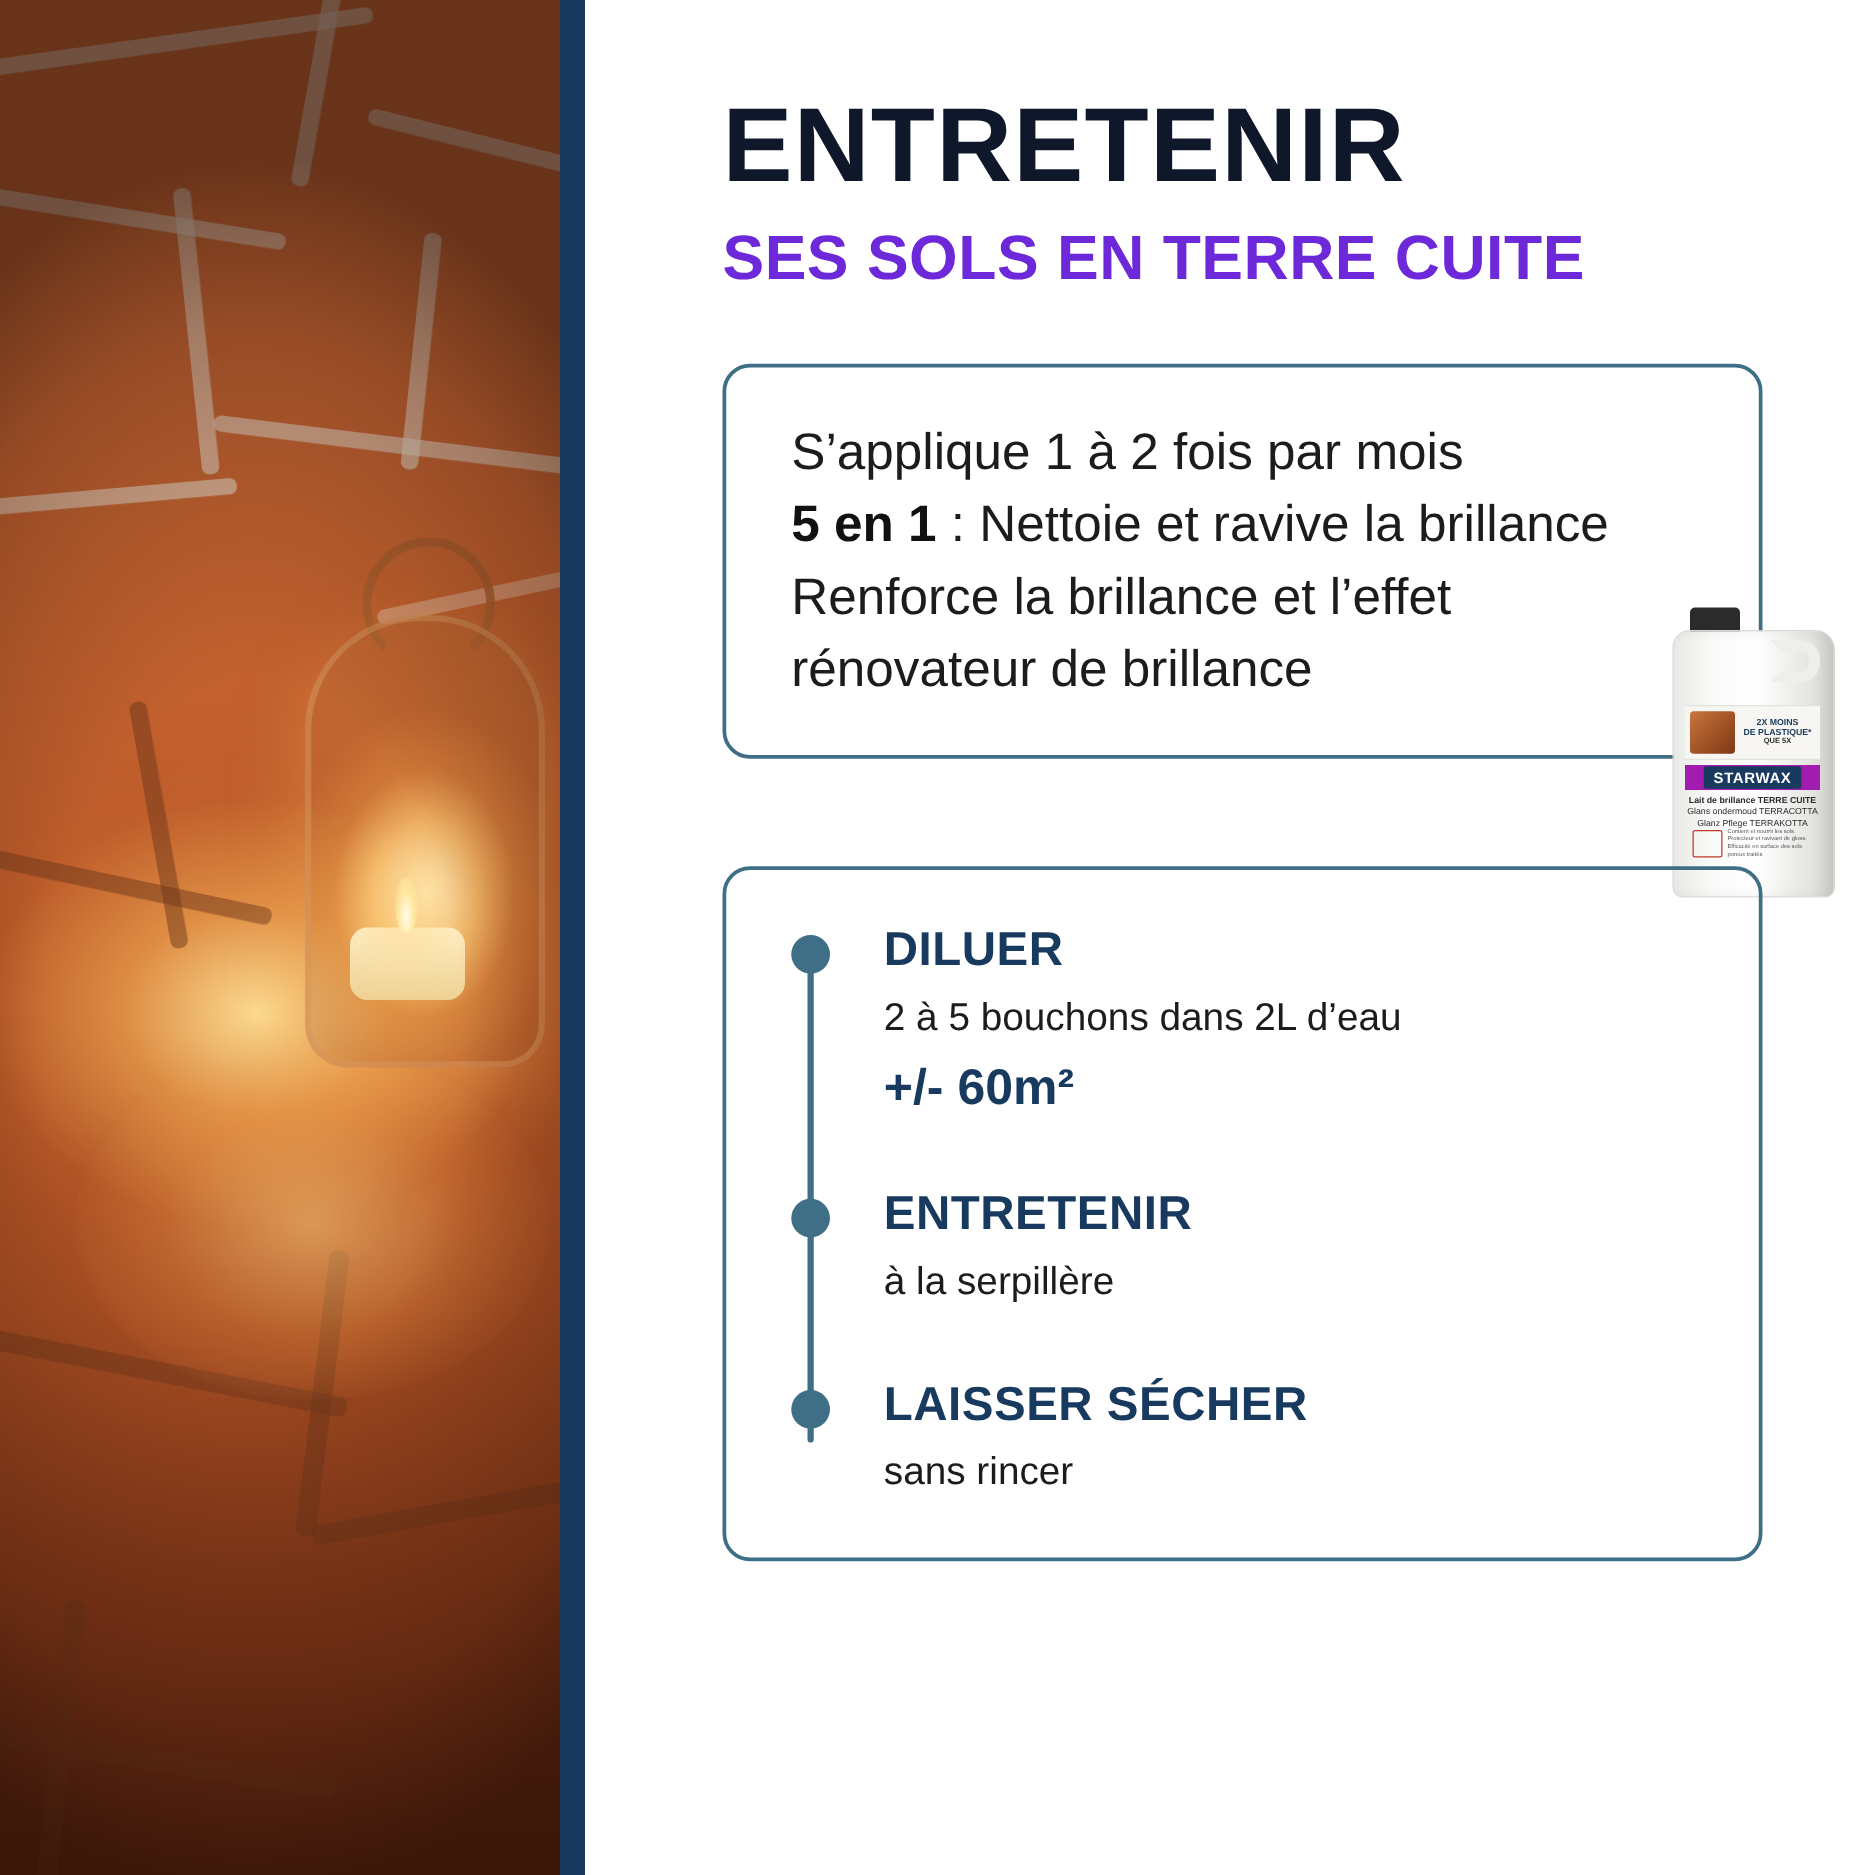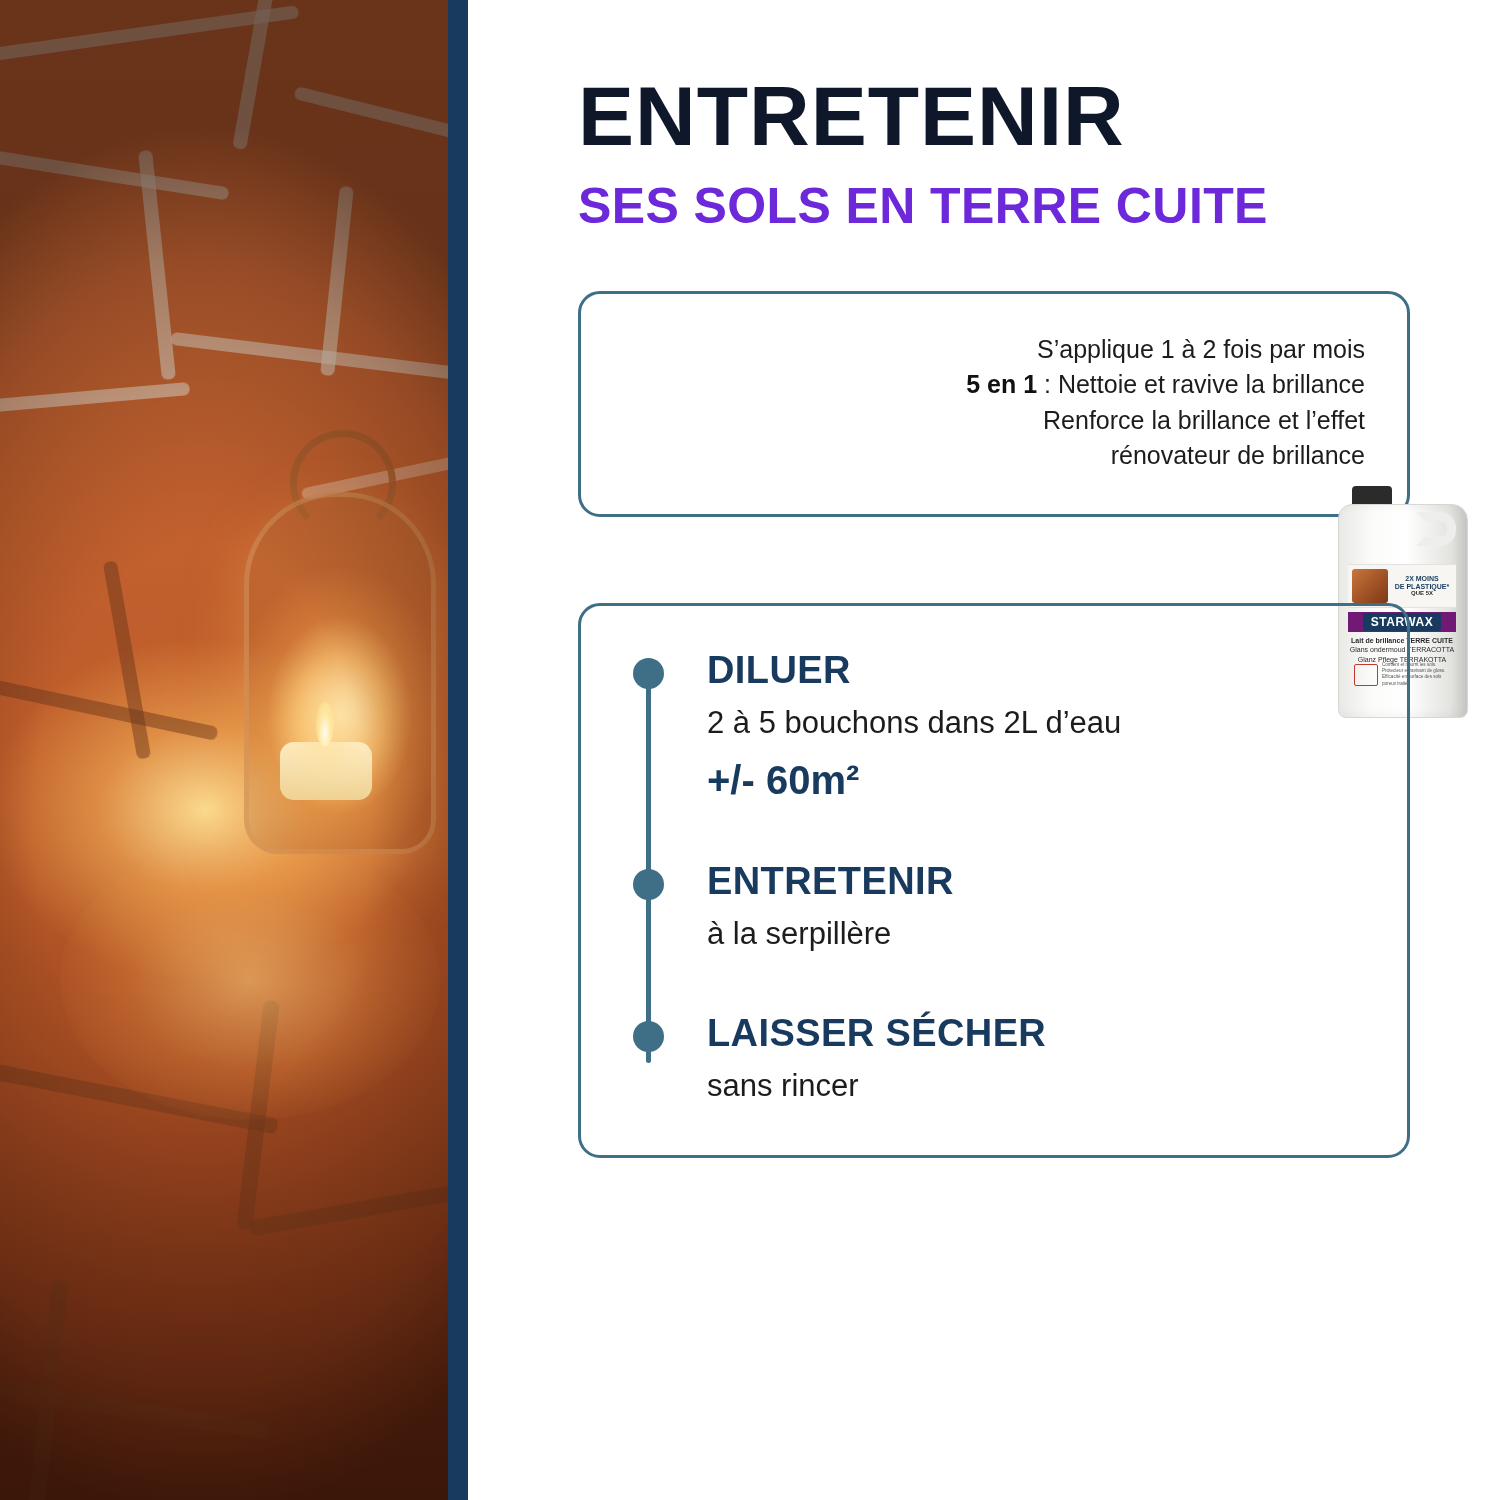--- a/index.html
+++ b/index.html
@@ -155,25 +155,24 @@
     border-radius: 22px;
     box-sizing: border-box;
   }
 
   .intro-card {
     margin-top: 58px;
     padding: 38px 42px 40px 52px;
     width: 832px;
   }
   .intro-line {
-    font-size: 25px;
+    font-size: 41px;
     color: #1c1c1c;
     line-height: 1.42;
     font-weight: 400;
-    text-align: right;
   }
   .intro-line b { font-weight: 700; color: #111; }
 
   .steps-card {
     margin-top: 86px;
     padding: 44px 42px 48px 52px;
     width: 832px;
     position: relative;
   }
 
@@ -292,21 +291,21 @@
     line-height: 1.12;
     text-align: center;
   }
   .label-claim .small { font-size: 6px; font-weight: 700; color: #2b2b2b; }
   .brand-band {
     position: absolute;
     left: 10px;
     top: 126px;
     width: 108px;
     height: 20px;
-    background: #701a75;
+    background: #a21caf;
     display: flex;
     align-items: center;
     justify-content: center;
   }
   .brand {
     font-size: 12px;
     font-weight: 700;
     letter-spacing: 0.5px;
     color: #173a5e;
     background: #173a5e;

